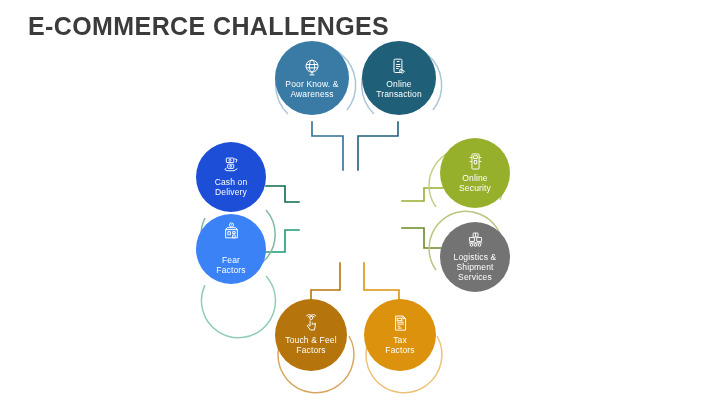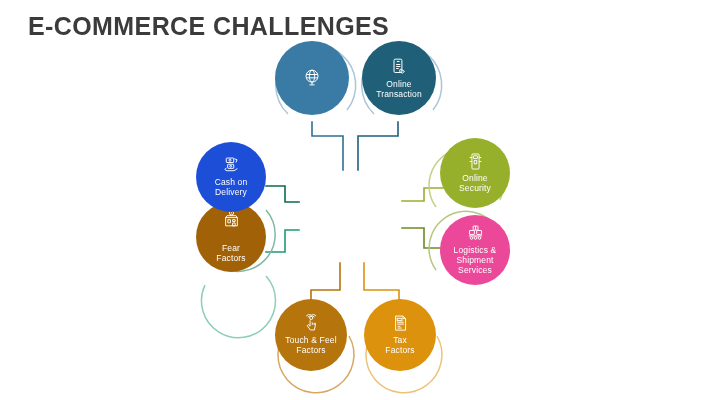--- a/index.html
+++ b/index.html
@@ -129,20 +129,22 @@
 
   <div class="node" style="left:275px; top:41px; width:74px; height:74px; background:#3a7ba5; z-index:4;">
     <span class="node-icon">
       <svg width="20" height="20" viewBox="0 0 24 24" fill="none" stroke="#ffffff" stroke-width="1.2">
         <circle cx="12" cy="11" r="7.2"></circle>
         <ellipse cx="12" cy="11" rx="3.2" ry="7.2"></ellipse>
         <path d="M5,9 H19 M5,13 H19"></path>
         <path d="M12,18.6 v2.4 M9,21.4 h6"></path>
       </svg>
     </span>
+    <span class="node-label">Poor Know. &amp;
+Awareness</span>
   </div>
 
   <div class="node" style="left:362px; top:41px; width:74px; height:74px; background:#1f5f78; z-index:4;">
     <span class="node-icon">
       <svg width="20" height="20" viewBox="0 0 24 24" fill="none" stroke="#ffffff" stroke-width="1.2">
         <rect x="6" y="2.6" width="9.5" height="16" rx="1.4"></rect>
         <path d="M9.4,5.4 h3.2"></path>
         <path d="M8.6,9 h5 M8.6,11.4 h5 M8.6,13.8 h3"></path>
         <path d="M13.5,14.5 l5,2.6 -2.4,2.4 -3.4,-2.2 z"></path>
       </svg>
@@ -157,21 +159,21 @@
         <rect x="7.5" y="2.5" width="9" height="19" rx="1"></rect>
         <rect x="9.4" y="4.8" width="5.2" height="3.4" rx="0.6"></rect>
         <path d="M10.4,10.6 h3.2 v4.4 h-3.2 z"></path>
         <path d="M4.6,7 h2.9 M16.5,7 h2.9 M4.6,12 h2.9 M16.5,12 h2.9"></path>
       </svg>
     </span>
     <span class="node-label">Online
 Security</span>
   </div>
 
-  <div class="node" style="left:440px; top:215px; width:70px; height:70px; background:#ec4899; z-index:4;">
+  <div class="node" style="left:440px; top:222px; width:70px; height:70px; background:#737373; z-index:4;">
     <span class="node-icon">
       <svg width="19" height="19" viewBox="0 0 24 24" fill="none" stroke="#ffffff" stroke-width="1.2">
         <rect x="9" y="2.6" width="6.2" height="5" rx="0.5"></rect>
         <path d="M12.1,2.6 v5"></path>
         <rect x="4.4" y="8.2" width="6.2" height="5" rx="0.5"></rect>
         <rect x="13.5" y="8.2" width="6.2" height="5" rx="0.5"></rect>
         <path d="M3.6,15 h16.8"></path>
         <circle cx="7" cy="17.6" r="1.7"></circle>
         <circle cx="12" cy="17.6" r="1.7"></circle>
         <circle cx="17" cy="17.6" r="1.7"></circle>
@@ -203,21 +205,21 @@
         <path d="M7.4,4 a5.8,5.8 0 0 1 8.4,0"></path>
         <path d="M5.4,2.6 a8.4,8.4 0 0 1 12.4,0"></path>
         <path d="M10.2,8 v7.4 l-2.2,-2 -1.4,1.4 4,5.4 h5 l1.2,-5.6 v-3.4"></path>
         <path d="M13,10.6 v3.2 M15.4,11.2 v2.8"></path>
       </svg>
     </span>
     <span class="node-label">Touch &amp; Feel
 Factors</span>
   </div>
 
-  <div class="node" style="left:196px; top:202px; width:70px; height:70px; background:#a16207; z-index:4;gap:12px;">
+  <div class="node" style="left:196px; top:214px; width:70px; height:70px; background:#3b82f6; z-index:4;gap:12px;">
     <span class="node-icon">
       <svg width="19" height="19" viewBox="0 0 24 24" fill="none" stroke="#ffffff" stroke-width="1.2">
         <circle cx="12" cy="3.8" r="2.6"></circle>
         <path d="M12,2.9 v1.4 M12,5.2 v0.2"></path>
         <path d="M4.6,9.6 h14.8 v10.4 h-14.8 z"></path>
         <path d="M4.6,9.6 l1.8,-2.4 h11.2 l1.8,2.4"></path>
         <path d="M7.4,12.2 h3.2 v4 h-3.2 z"></path>
         <path d="M13.4,12.2 h3.2 v2.4 h-3.2 z"></path>
         <path d="M13.4,16.4 h3.2 v3.6 h-3.2 z"></path>
       </svg>

